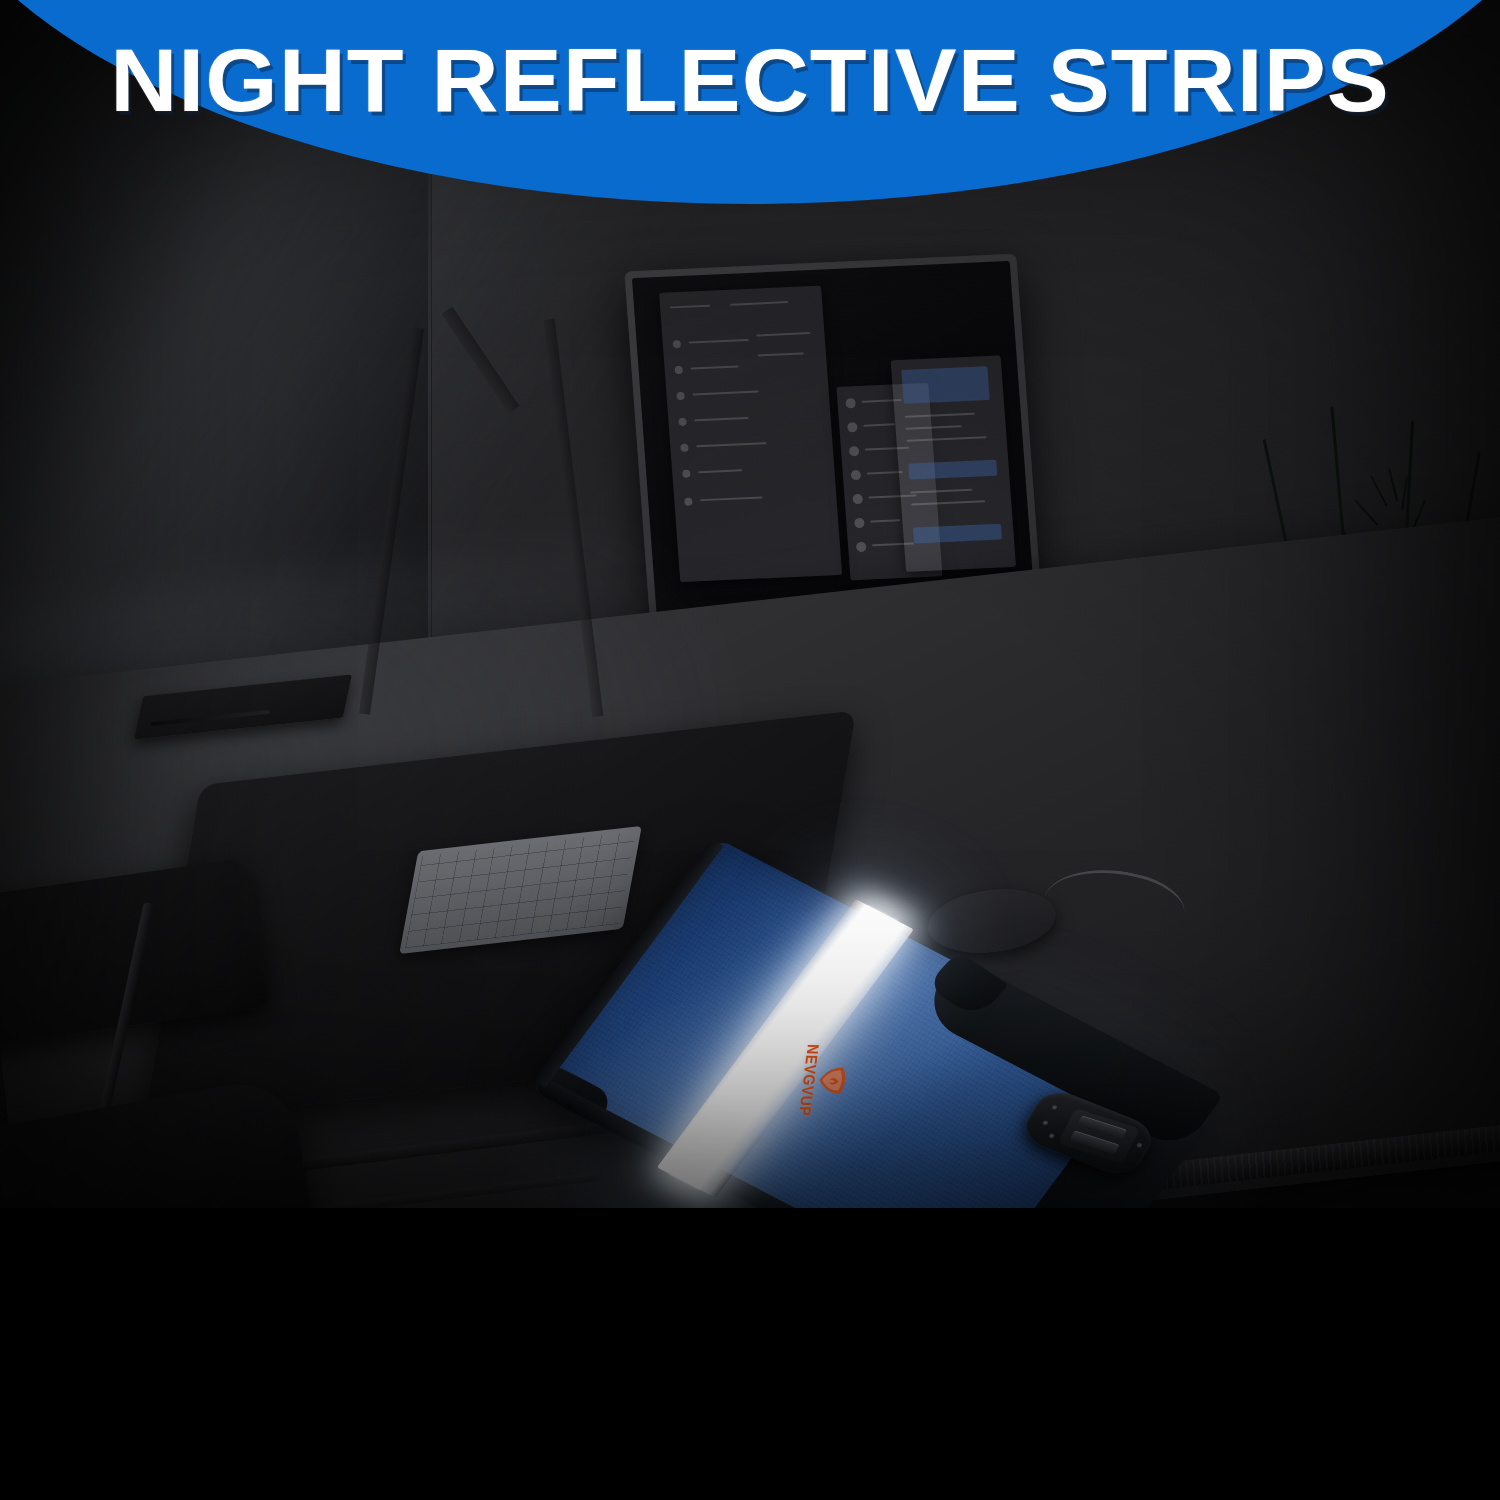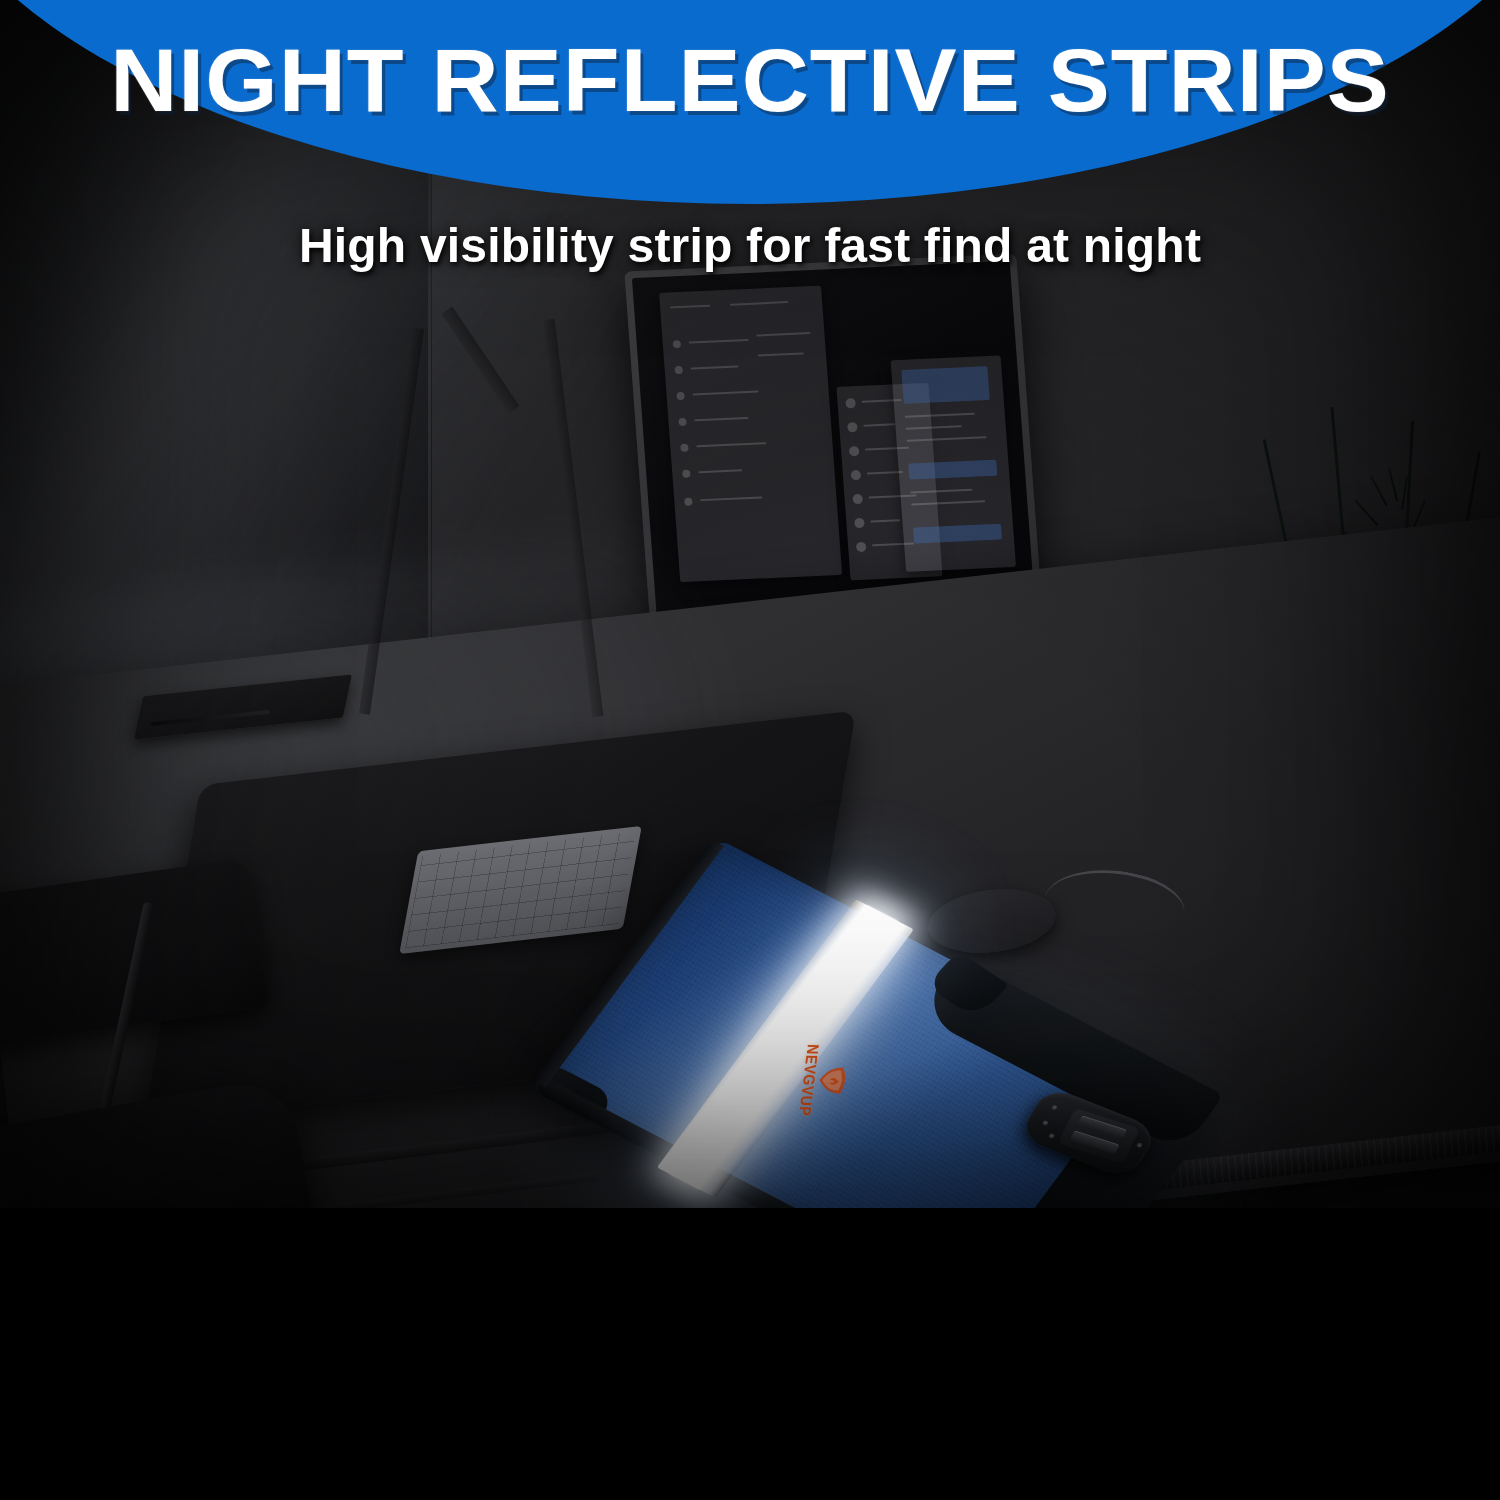--- a/index.html
+++ b/index.html
@@ -659,15 +659,14 @@
 
     </div>
 
     <div class="night"></div>
     <div class="vignette"></div>
   </div>
 
   <div class="banner">
     <div class="banner-title">NIGHT REFLECTIVE STRIPS</div>
   </div>
-  <div class="subtitle">High visibility strip for fast find at night</div>
 
 </div>
 
 </body></html>

